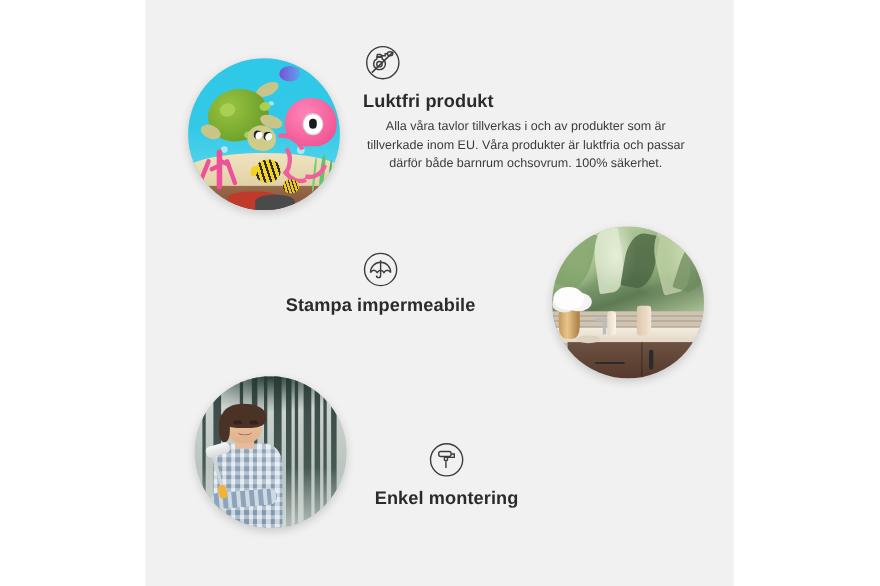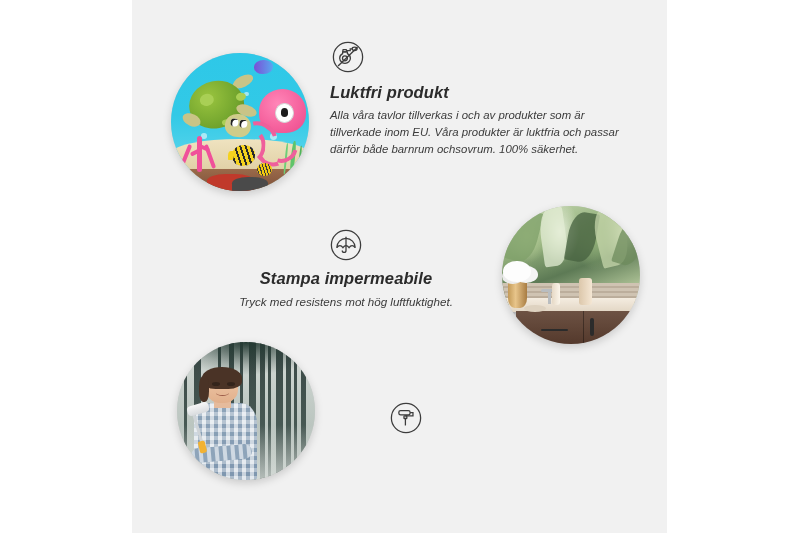--- a/index.html
+++ b/index.html
@@ -3,21 +3,21 @@
 <meta charset="utf-8">
 <style>
   html,body{margin:0;padding:0;}
   body{
     width:800px;height:533px;
     background:#ffffff;
     font-family:"Liberation Sans", sans-serif;
     overflow:hidden;
     position:relative;
   }
-  .stage{position:absolute;inset:0;width:800px;height:533px;font-style:italic;}
+  .stage{position:absolute;inset:0;width:800px;height:533px;}
 
   
   .panel{
     position:absolute;left:132px;top:0;width:535px;height:533px;
     background:#f1f1f1;
   }
 
   
   .photo{
     position:absolute;border-radius:50%;overflow:hidden;
@@ -182,21 +182,21 @@
     background:#f2b233;border-radius:2px;transform:rotate(-14deg);}
 
   
   .feature{position:absolute;}
   .f-icon{width:34px;height:34px;display:block;}
   .f-icon svg{display:block;width:34px;height:34px;}
   .f-title{
     font-size:16.5px;font-weight:700;color:#2b2b2b;
     letter-spacing:.1px;margin:7px 0 4px 0;line-height:1.2;
   }
-  .f-text{font-size:11.4px;color:#3b3b3b;line-height:1.52;}
+  .f-text{font-size:11.4px;color:#3b3b3b;line-height:1.52;text-align:center;}
 
   #feat-odour{left:330px;top:40px;width:296px;text-align:left;}
   #feat-odour .f-icon{margin-left:1px;}
   #feat-odour .f-title{margin-top:9px;}
 
   #feat-water{left:222px;top:228px;width:248px;text-align:center;}
   #feat-water .f-icon{margin:0 auto;}
   #feat-water .f-title{}
   #feat-water .f-text{font-size:11.6px;}
 
@@ -294,21 +294,20 @@
     <span class="f-icon">
       <svg viewBox="0 0 40 40" fill="none" stroke="#3c3c3c" stroke-width="1.5">
         <circle cx="20" cy="20" r="17.2"></circle>
         <path d="M9.2 23.2c0-6 4.8-10.9 10.8-10.9s10.8 4.9 10.8 10.9"></path>
         <path d="M9.2 23.2c1.1-1.6 2.4-2.4 3.6-2.4s2.5.8 3.6 2.4c1.1-1.6 2.4-2.4 3.6-2.4s2.5.8 3.6 2.4c1.1-1.6 2.4-2.4 3.6-2.4s2.5.8 3.6 2.4"></path>
         <path d="M20 12.3v14.1c0 1.3-1 2.3-2.2 2.3s-2.2-1-2.2-2.3"></path>
         <path d="M20 10.2v2.1"></path>
       </svg>
     </span>
     <div class="f-title">Stampa impermeabile</div>
-    <div class="f-text">Tryck med resistens mot hög luftfuktighet.</div>
   </div>
 
   <div class="photo" id="photo-forest">
     <div class="inner">
       <div class="for-sky"></div>
       <span class="trunk w3" style="left:52%"></span>
       <span class="trunk w2" style="left:60%"></span>
       <span class="trunk" style="left:66%"></span>
       <span class="trunk w3" style="left:72%"></span>
       <span class="trunk w2" style="left:79%"></span>
@@ -338,15 +337,16 @@
   <div class="feature" id="feat-mount">
     <span class="f-icon">
       <svg viewBox="0 0 40 40" fill="none" stroke="#3c3c3c" stroke-width="1.5">
         <circle cx="20" cy="20" r="17.2"></circle>
         <rect x="11.6" y="11.2" width="13.2" height="5.2" rx="2.1"></rect>
         <path d="M24.8 13.8h3.4v3.6h-9.1"></path>
         <rect x="17.6" y="17.4" width="3.4" height="3.2" rx=".7"></rect>
         <path d="M19.3 20.6v8.2"></path>
       </svg>
     </span>
+    <div class="f-title">Enkel montering</div>
   </div>
 
 </div>
 
 </body></html>

